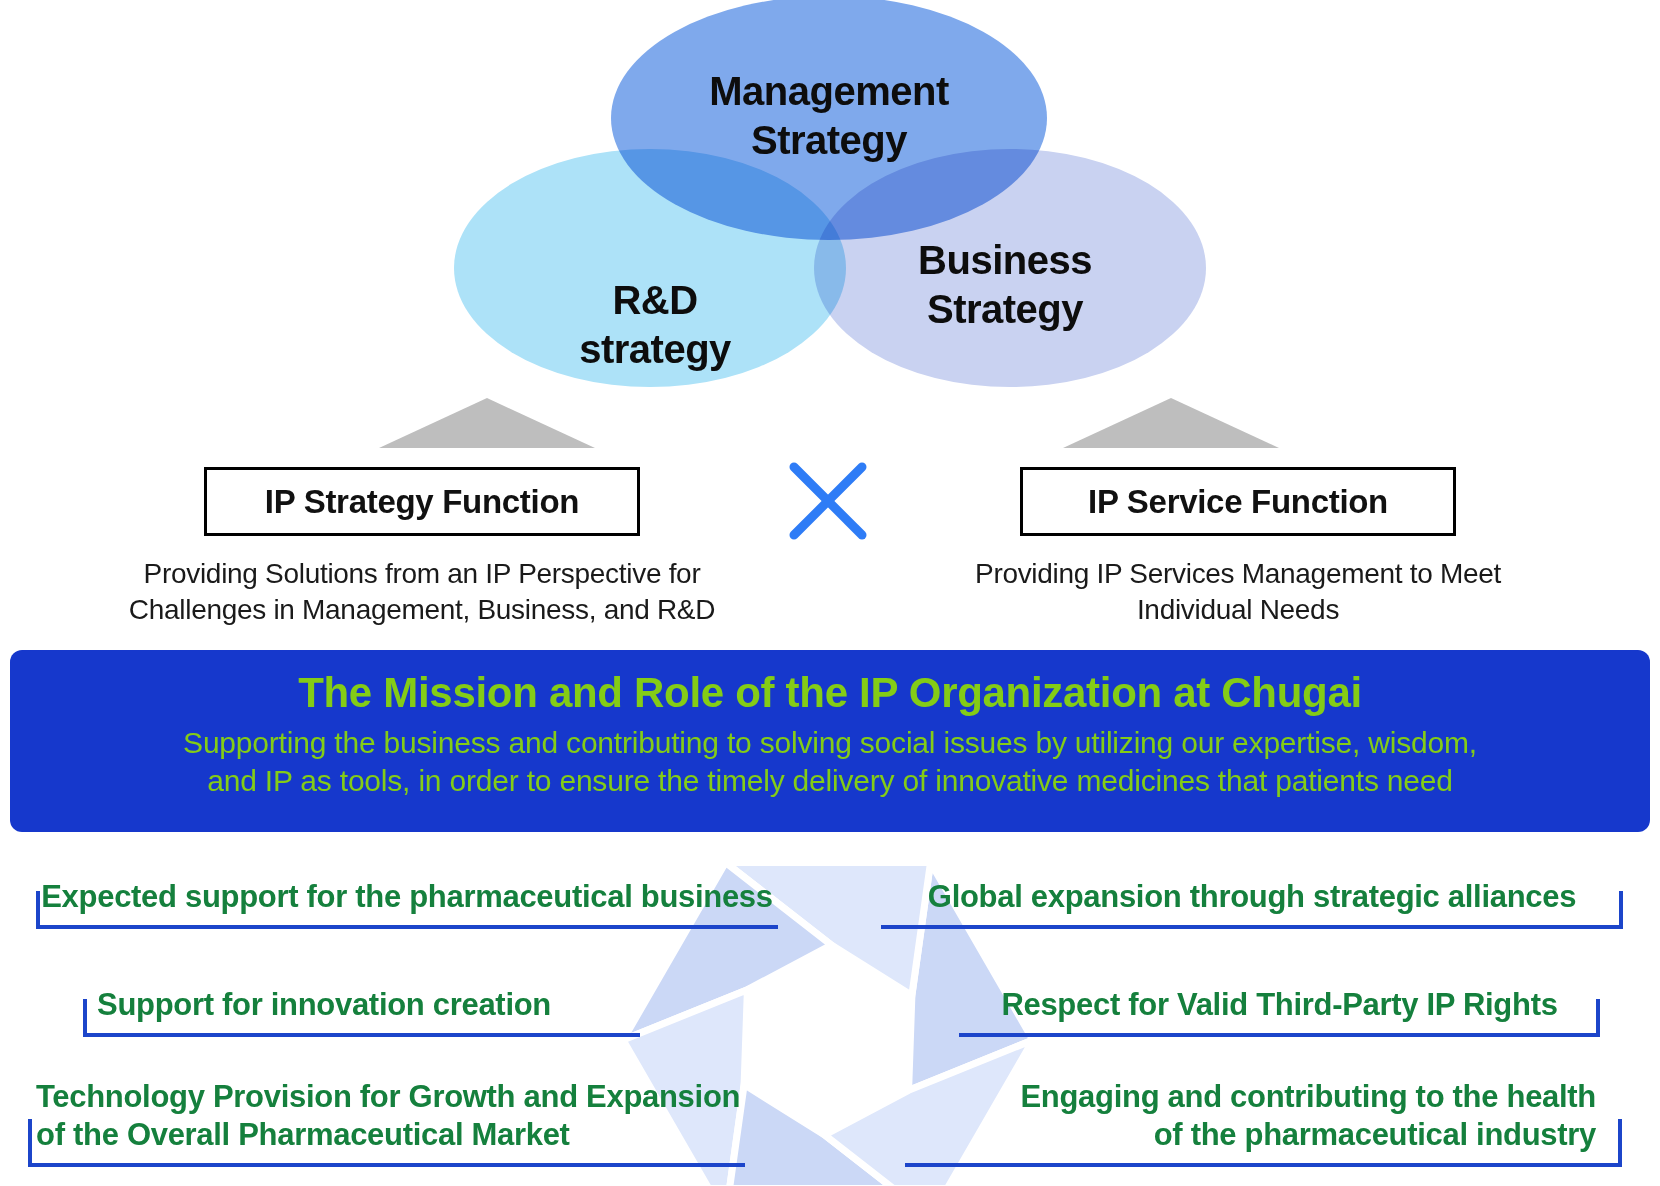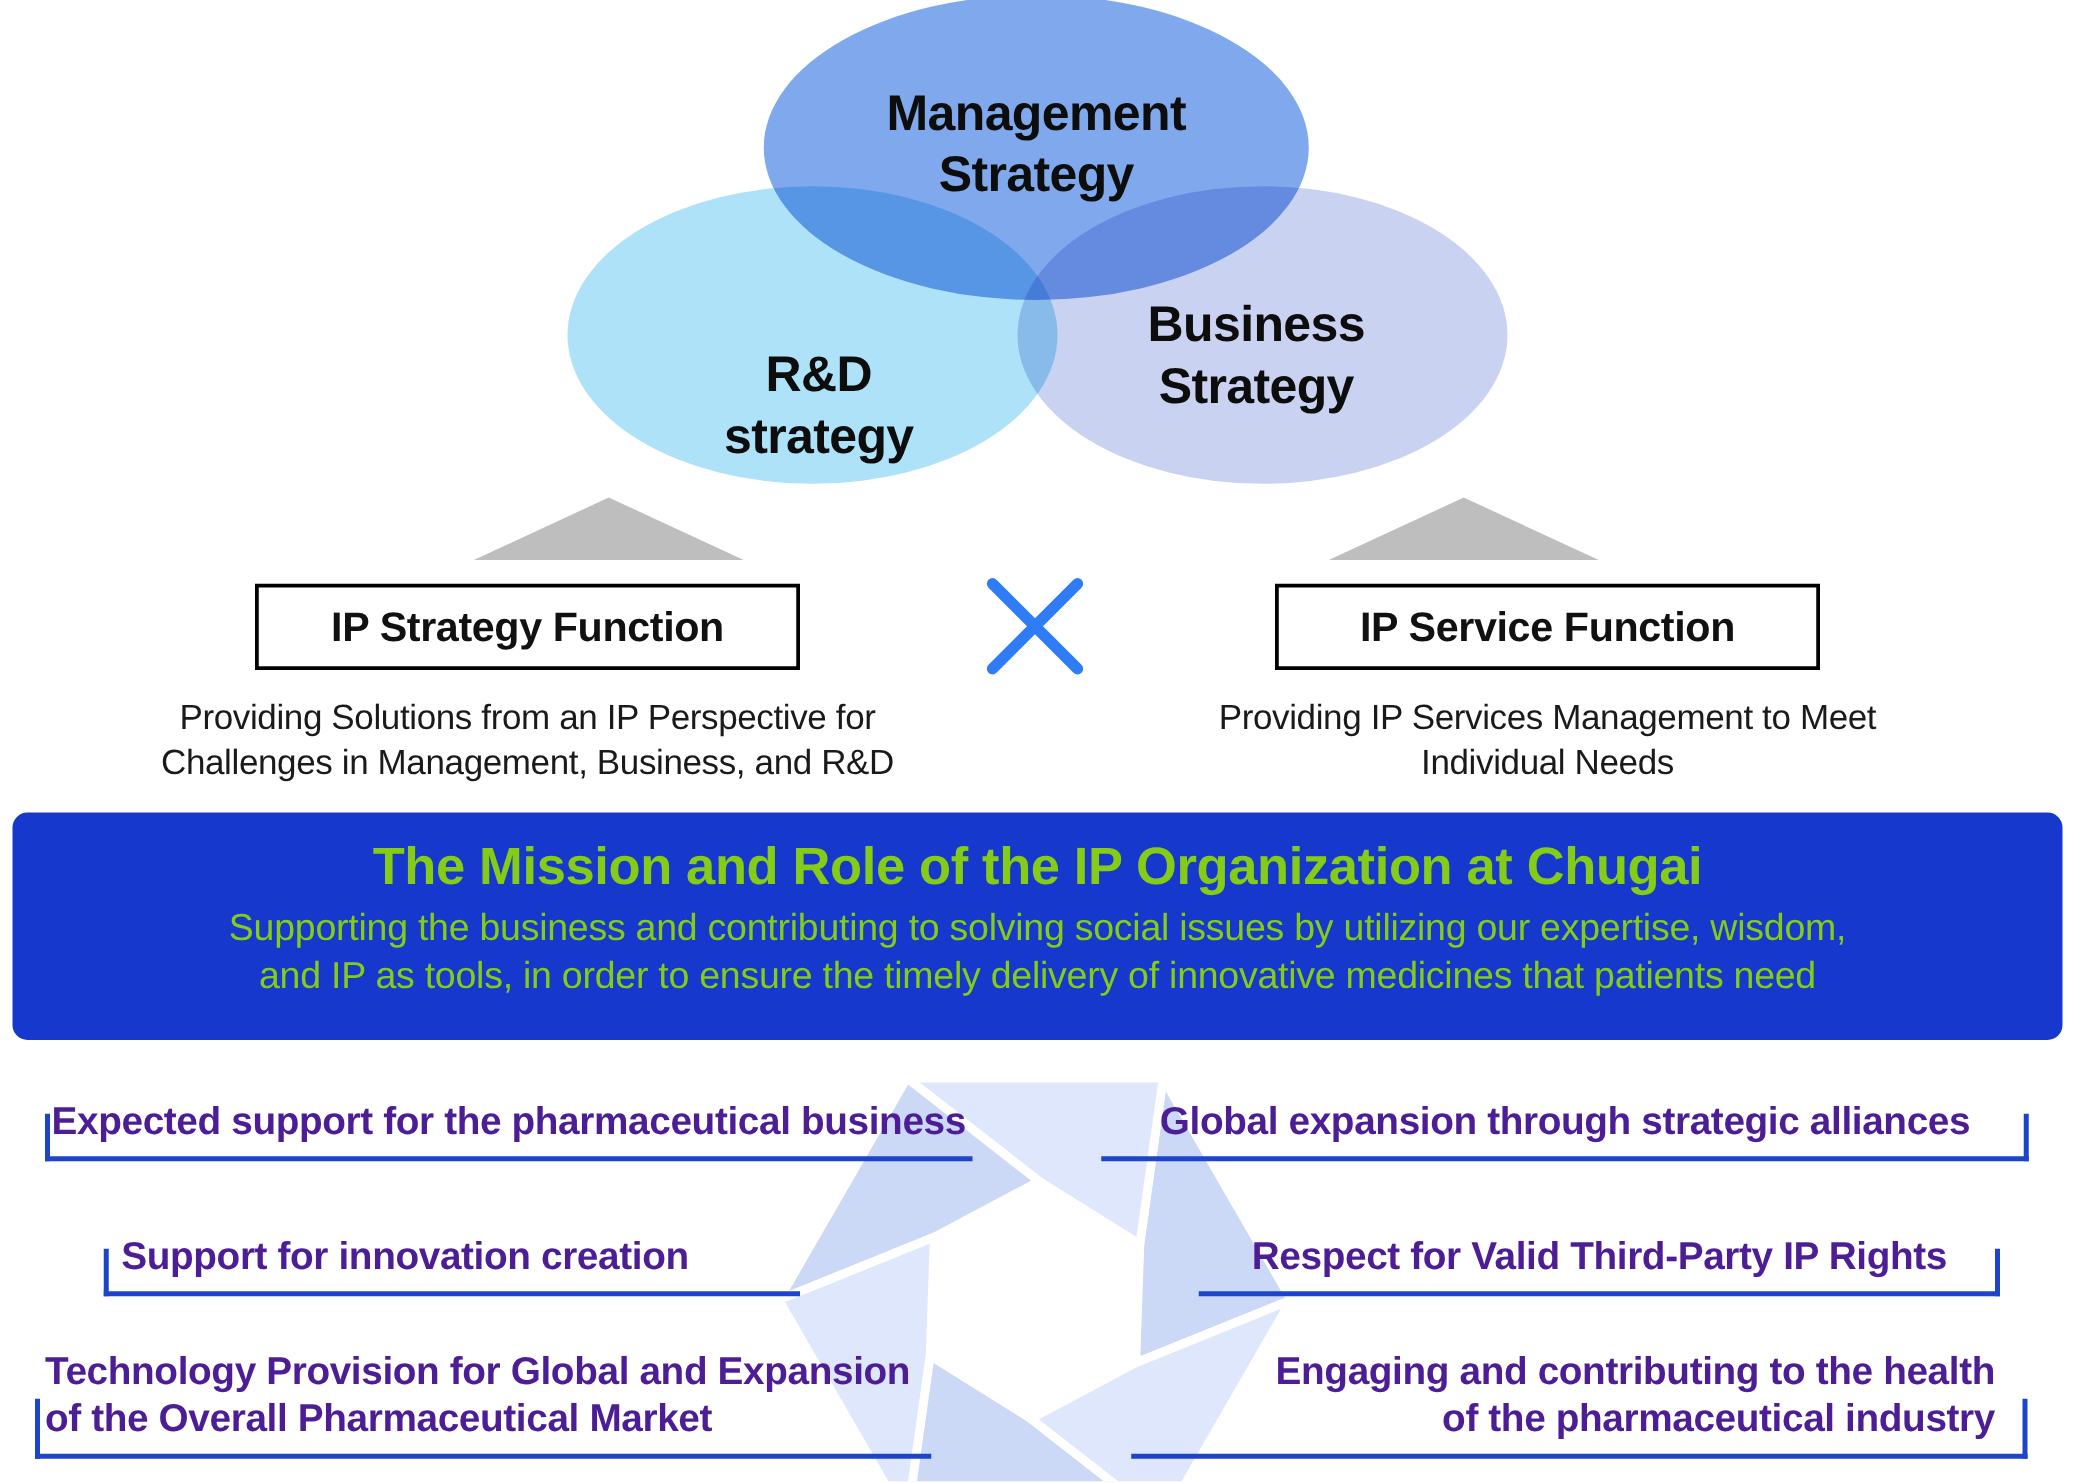--- a/index.html
+++ b/index.html
@@ -39,21 +39,21 @@
   .fdesc-right{left:908px;}
 
   
   .banner{position:absolute;left:10px;top:650px;width:1640px;height:182px;
           background:#1638CC;border-radius:12px;color:#84cc16;text-align:center;
           box-sizing:border-box;}
   .banner .title{margin-top:20px;font-size:42px;font-weight:bold;line-height:46px;letter-spacing:-0.3px;}
   .banner .subtitle{margin-top:8px;font-size:30px;line-height:38px;letter-spacing:-0.2px;}
 
   
-  .kitem{position:absolute;color:#4c1d95;font-weight:bold;font-size:31px;
+  .kitem{position:absolute;color:#15803d;font-weight:bold;font-size:31px;
          line-height:38px;letter-spacing:-0.3px;white-space:nowrap;}
   .kitem .txt{position:absolute;left:0;right:0;bottom:13px;}
   .kitem .line{position:absolute;left:0;right:0;bottom:0;height:4px;background:#1C45CA;}
   .kitem .tick{position:absolute;bottom:0;width:4px;background:#1C45CA;}
   .tick-l{left:0;} .tick-r{right:0;}
   .al-c .txt{text-align:center;}
   .al-l .txt{text-align:left;padding-left:14px;}
   .al-r .txt{text-align:right;padding-right:26px;}
 
   .logo-wm{position:absolute;left:618px;top:855px;}
@@ -141,21 +141,21 @@
     <div class="tick tick-l" style="height:38px;"></div>
   </div>
   <div class="kitem al-c" style="left:959px;top:986px;width:641px;height:51px;">
     <div class="txt">Respect for Valid Third-Party IP Rights</div>
     <div class="line"></div>
     <div class="tick tick-r" style="height:38px;"></div>
   </div>
 
   <div class="kitem al-l" style="left:28px;top:1070px;width:717px;height:97px;">
     <div class="txt" style="padding-left:8px;">
-      <div>Technology Provision for Global and Expansion</div>
+      <div>Technology Provision for Growth and Expansion</div>
       <div>of the Overall Pharmaceutical Market</div>
     </div>
     <div class="line"></div>
     <div class="tick tick-l" style="height:48px;"></div>
   </div>
   <div class="kitem al-r" style="left:905px;top:1070px;width:717px;height:97px;">
     <div class="txt">
       <div>Engaging and contributing to the health</div>
       <div>of the pharmaceutical industry</div>
     </div>

